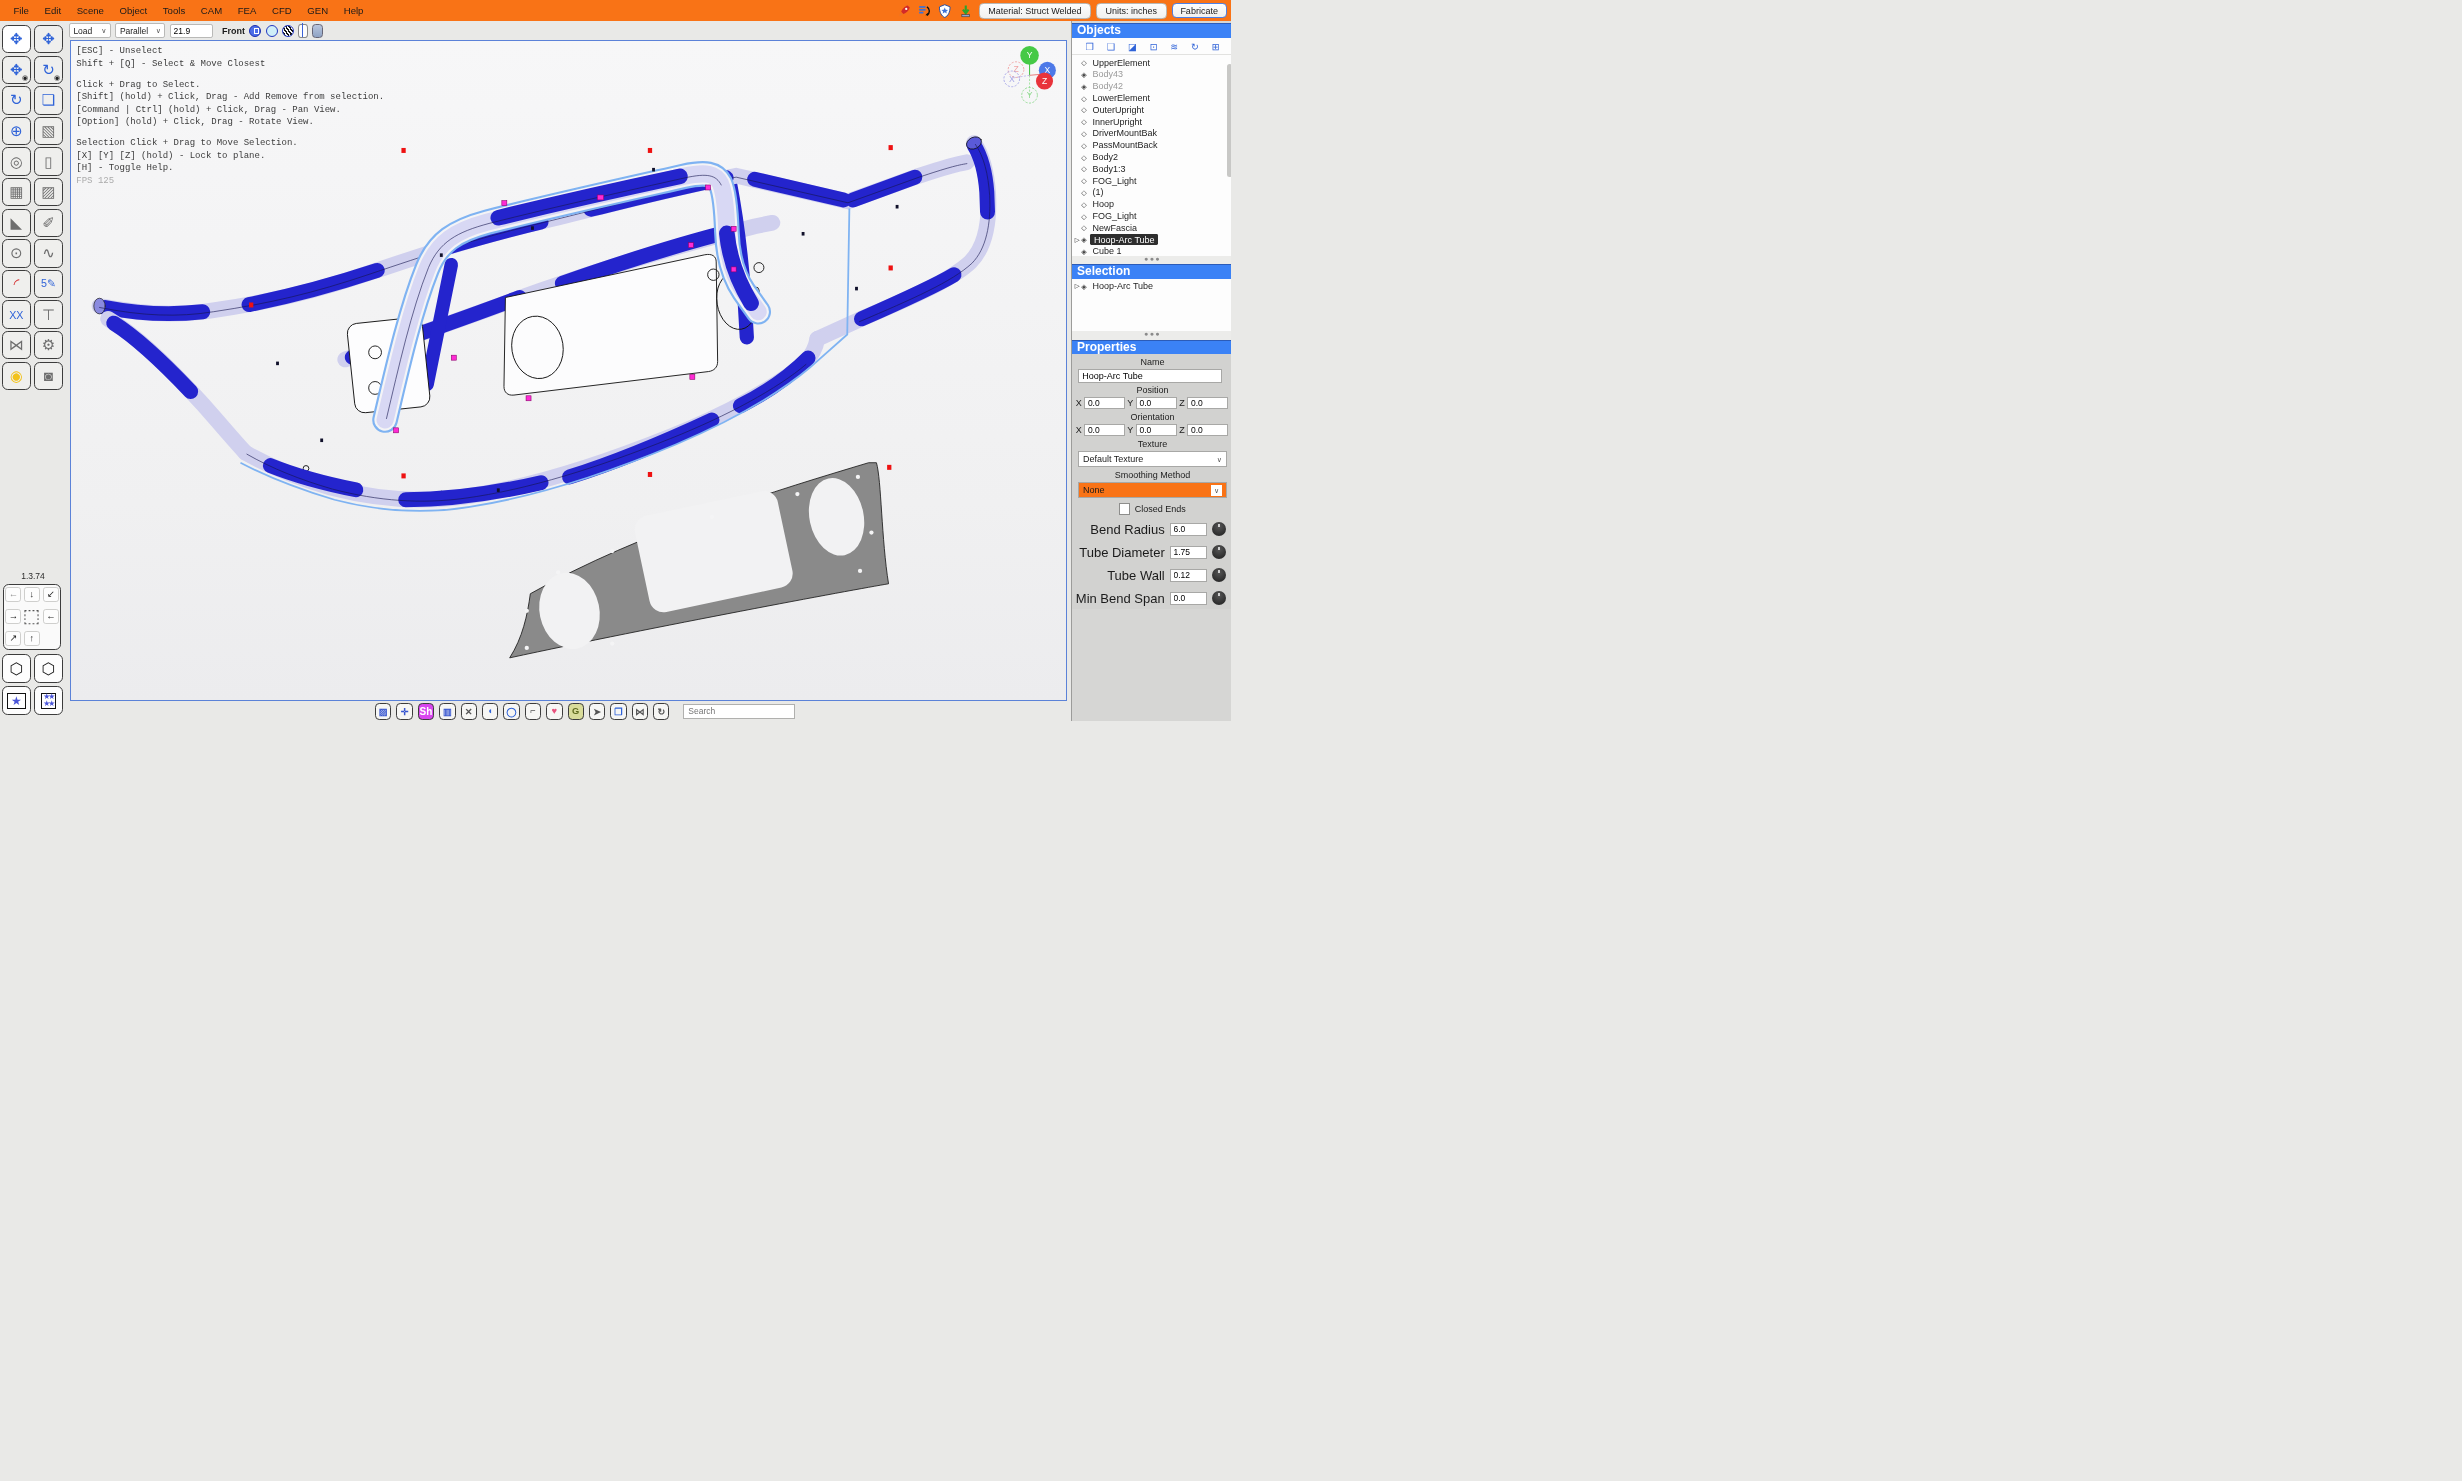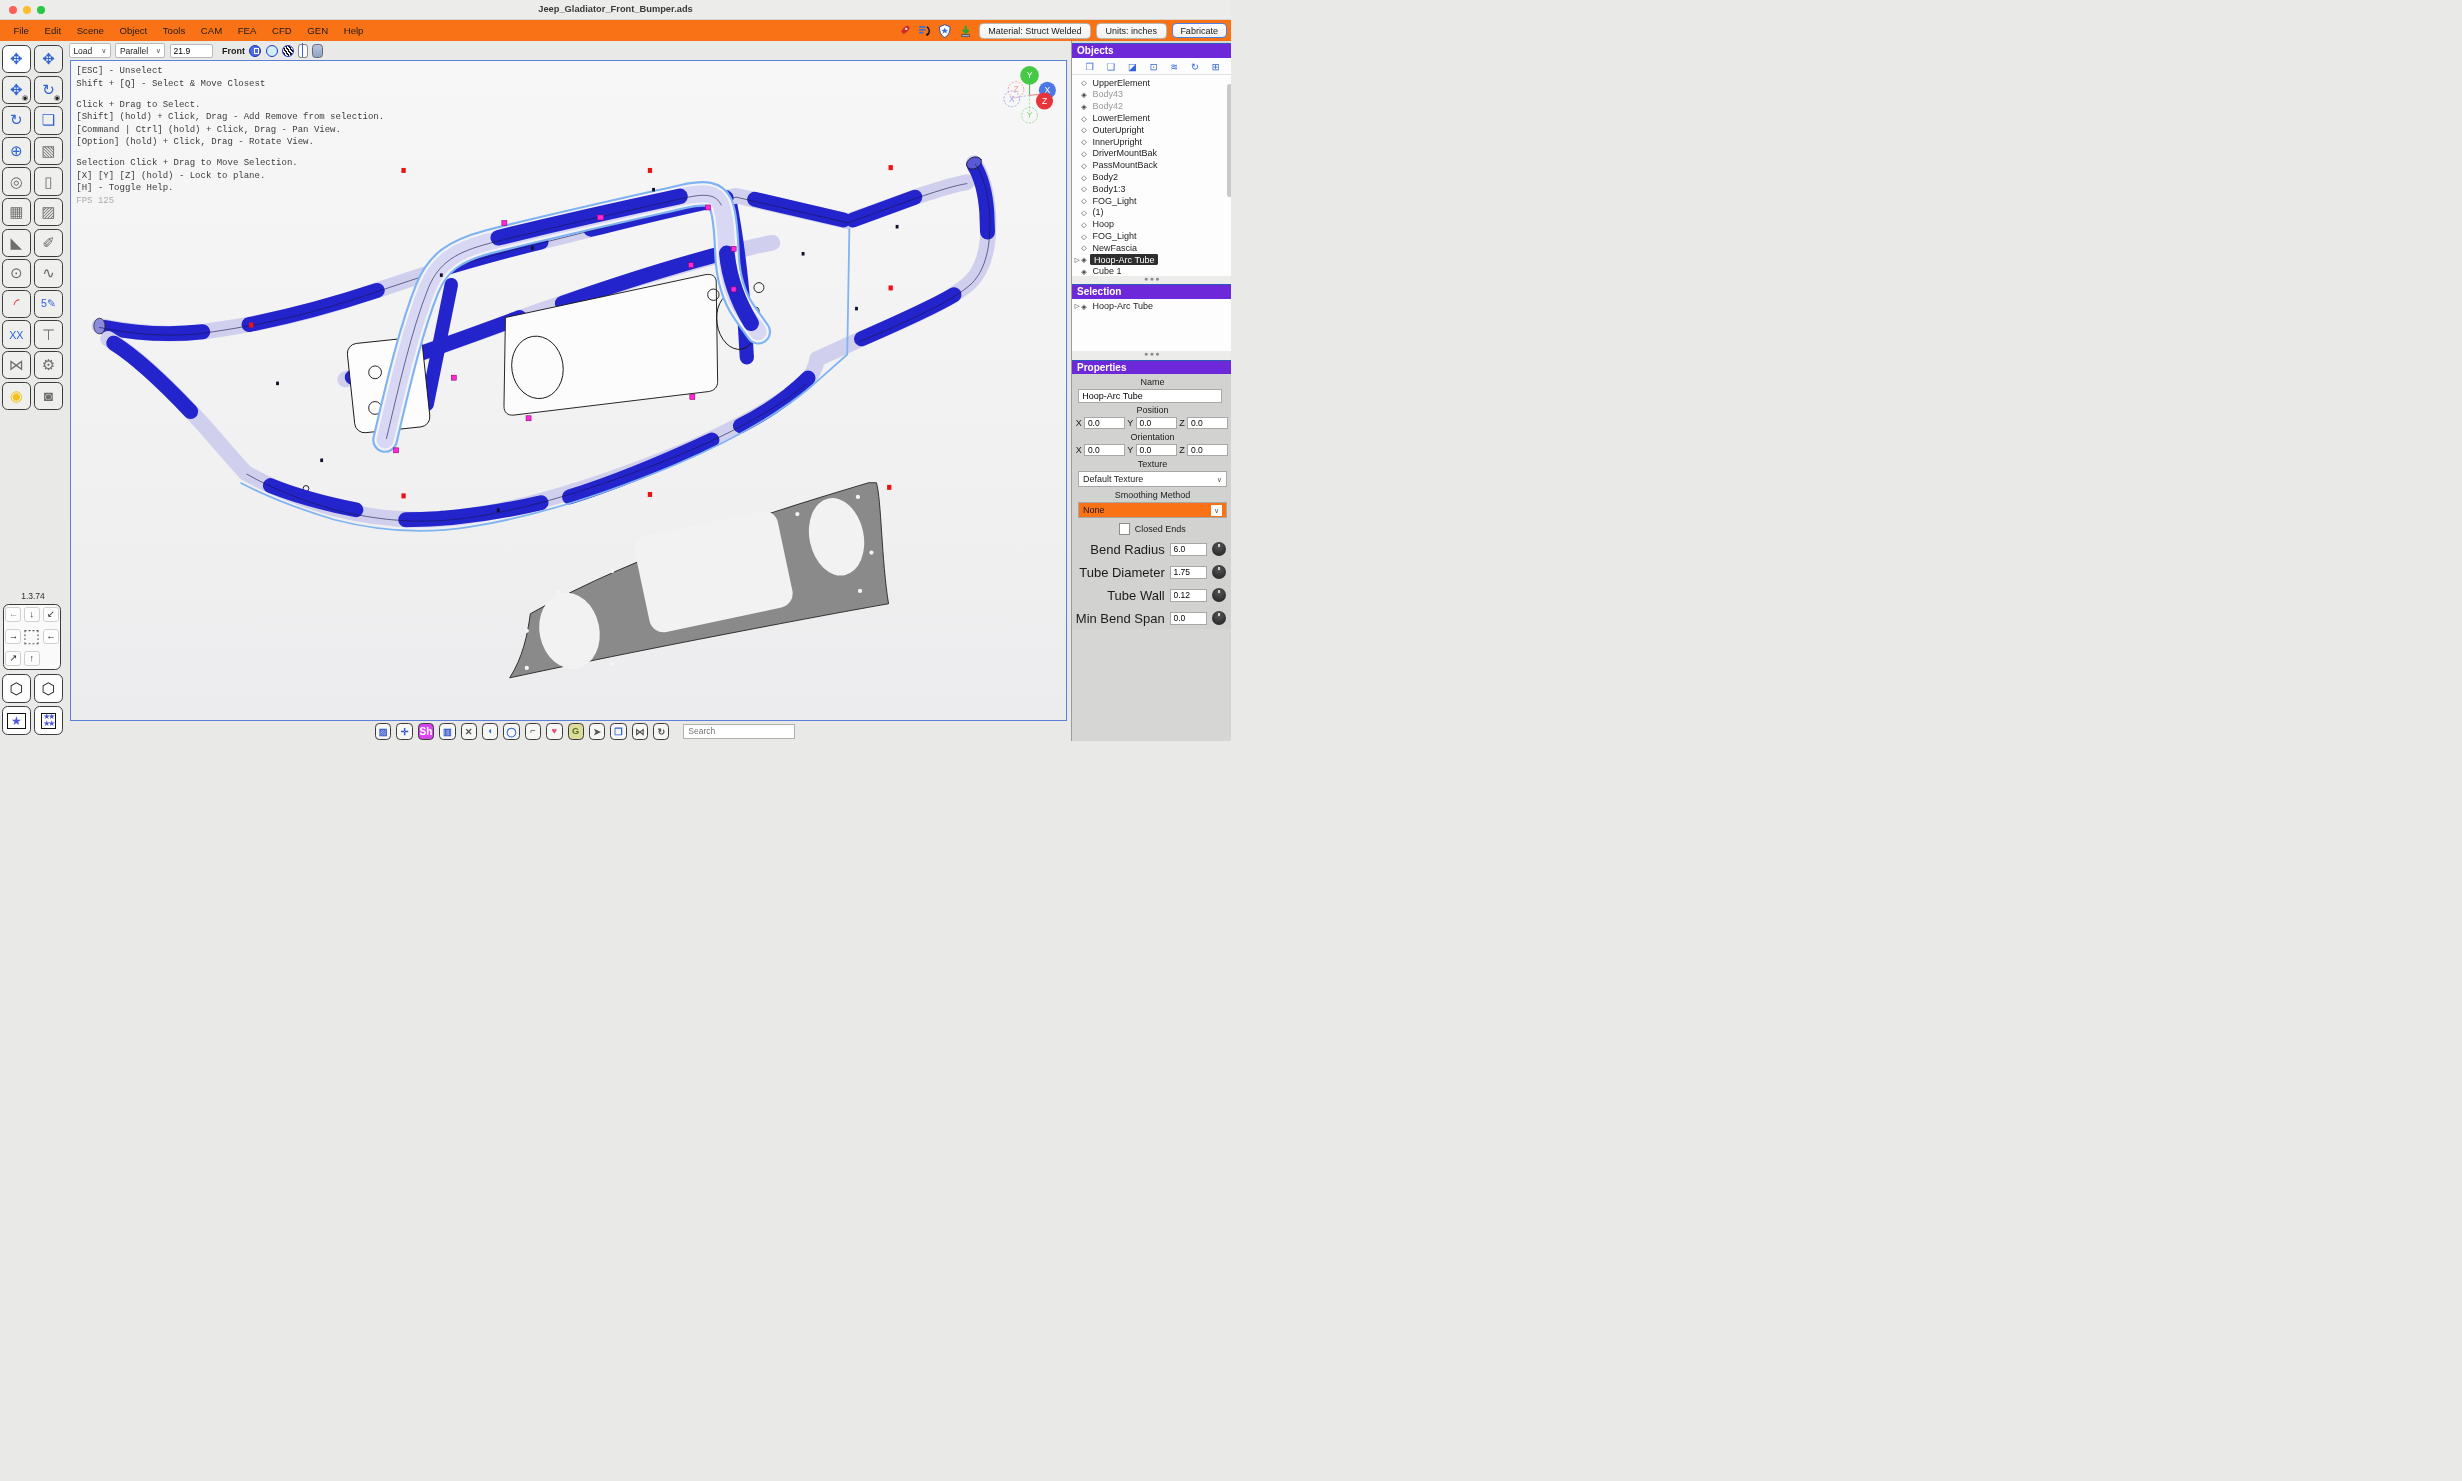--- a/index.html
+++ b/index.html
@@ -70,21 +70,21 @@
   .bottom-bar{height:20px;background:#e9e9e7;display:flex;align-items:center;gap:5px;padding-left:309px;flex:none;}
   .bb-btn{width:16.4px;height:16.4px;border:1.4px solid #3c3c3c;border-radius:4.3px;background:#f6f6f4;box-sizing:border-box;
           display:flex;align-items:center;justify-content:center;font-size:9.3px;color:#3756d0;font-weight:bold;}
   .bb-btn.dark{background:#d946ef;color:#fff;font-size:10px;}
   .bb-btn.pink{color:#e8527d;} .bb-btn.olive{color:#5f6b1e;background:#d9dc9a;} .bb-btn.blue{color:#2f63d8;}
   .bb-btn.grayg{color:#555;}
   .bb-search{margin-left:8.5px;width:101px;height:13.5px;border:0.7px solid #b0b0ae;background:#fff;font-size:8.5px;
              padding:0 4.3px;font-family:"Liberation Sans",sans-serif;}
 
   
-  .panel-hdr{height:13.5px;background:#6d28d9;color:#fff;font-size:10px;font-weight:bold;line-height:13.5px;
+  .panel-hdr{height:13.5px;background:#3b82f6;color:#fff;font-size:12px;font-weight:bold;line-height:13.5px;
              padding-left:5px;border-top:0.7px solid #2c5cb8;}
   .obj-toolbar{height:16.4px;background:#fdfdfd;display:flex;align-items:center;justify-content:space-around;
                padding:0 7.1px;border-bottom:0.7px solid #e2e2e0;}
   .obj-toolbar span{font-size:9.3px;color:#2f63d8;}
   .obj-list{background:#fdfdfd;height:199px;overflow:hidden;position:relative;padding-top:1.4px;}
   .obj-row{height:11.8px;display:flex;align-items:center;font-size:9px;color:#1d1d1d;padding-left:2.8px;}
   .obj-row .exp{width:6.4px;font-size:6.4px;color:#111;flex:none;}
   .obj-row .dico{width:9.3px;font-size:7.1px;color:#444;flex:none;}
   .obj-row .lbl{padding:0 2.1px;white-space:nowrap;}
   .obj-row.dimmed .lbl{color:#9a9a9a;}
@@ -110,28 +110,20 @@
                  font-family:"Liberation Sans",sans-serif;}
   .knob{width:14.2px;height:14.2px;border-radius:50%;background:radial-gradient(circle at 50% 32%,#565656,#2e2e2e 70%);
         flex:none;position:relative;}
   .knob::after{content:"";position:absolute;left:6.4px;top:2.1px;width:1.4px;height:2.8px;background:#cfcfcf;}
 </style>
 </head>
 <body>
 
 <div class="app">
 
-  <div class="titlebar">
-    <div class="traffic">
-      <span class="tl-close"></span>
-      <span class="tl-min"></span>
-      <span class="tl-max"></span>
-    </div>
-    <div class="win-title">Jeep_Gladiator_Front_Bumper.ads</div>
-  </div>
 
   <div class="menubar">
     <div id="menuItems" style="display:flex;">
         <span class="menu-item">File</span>
         <span class="menu-item">Edit</span>
         <span class="menu-item">Scene</span>
         <span class="menu-item">Object</span>
         <span class="menu-item">Tools</span>
         <span class="menu-item">CAM</span>
         <span class="menu-item">FEA</span>

